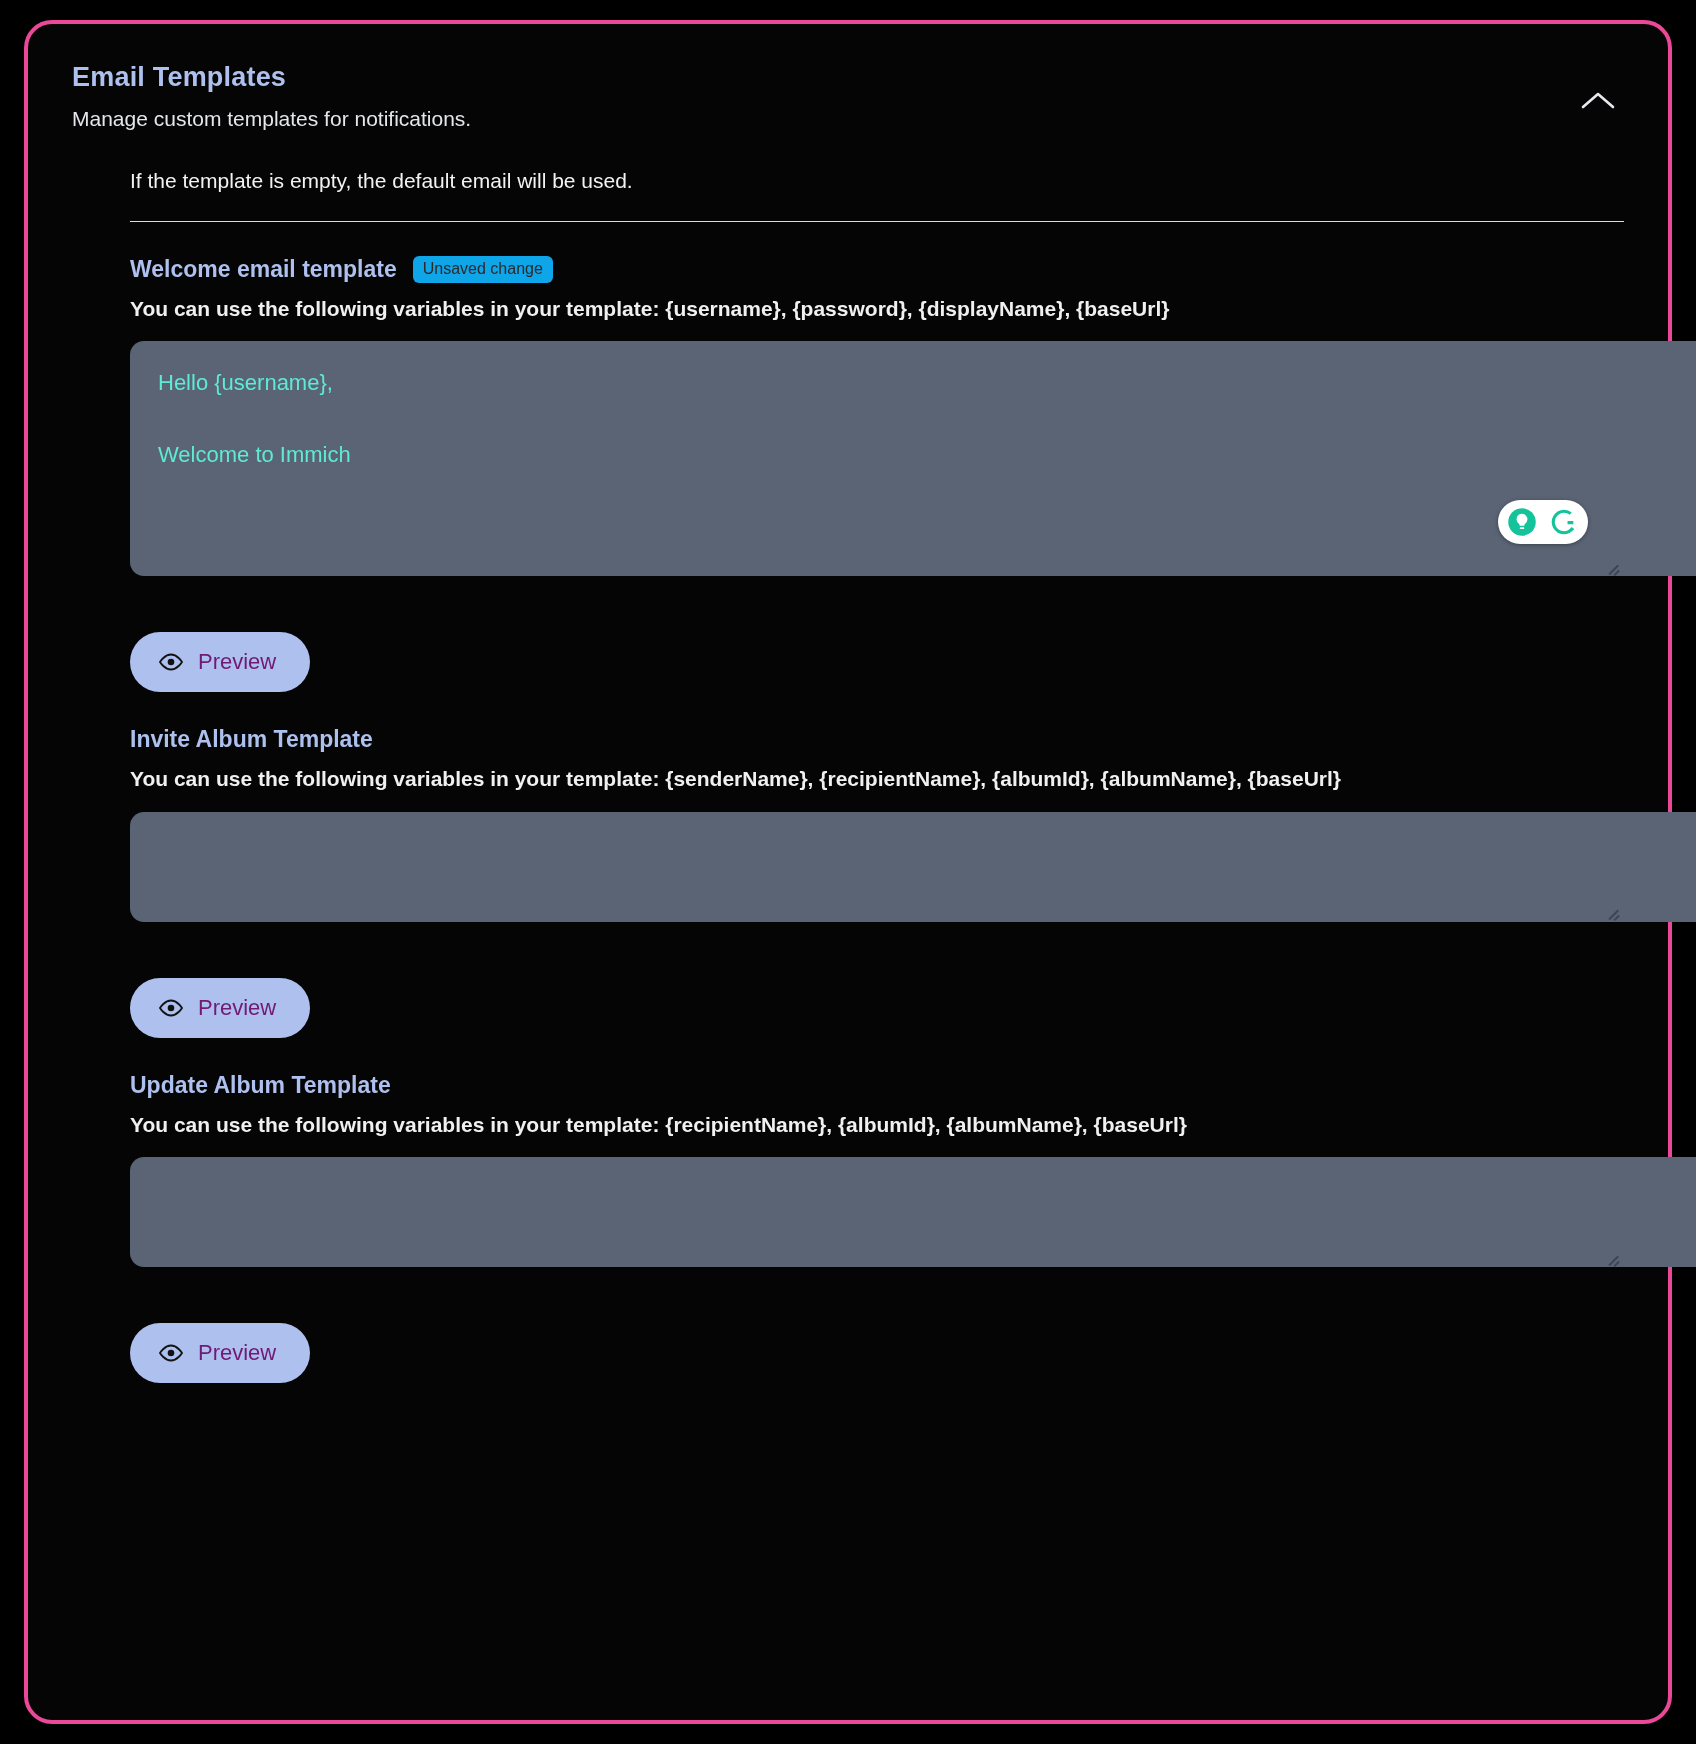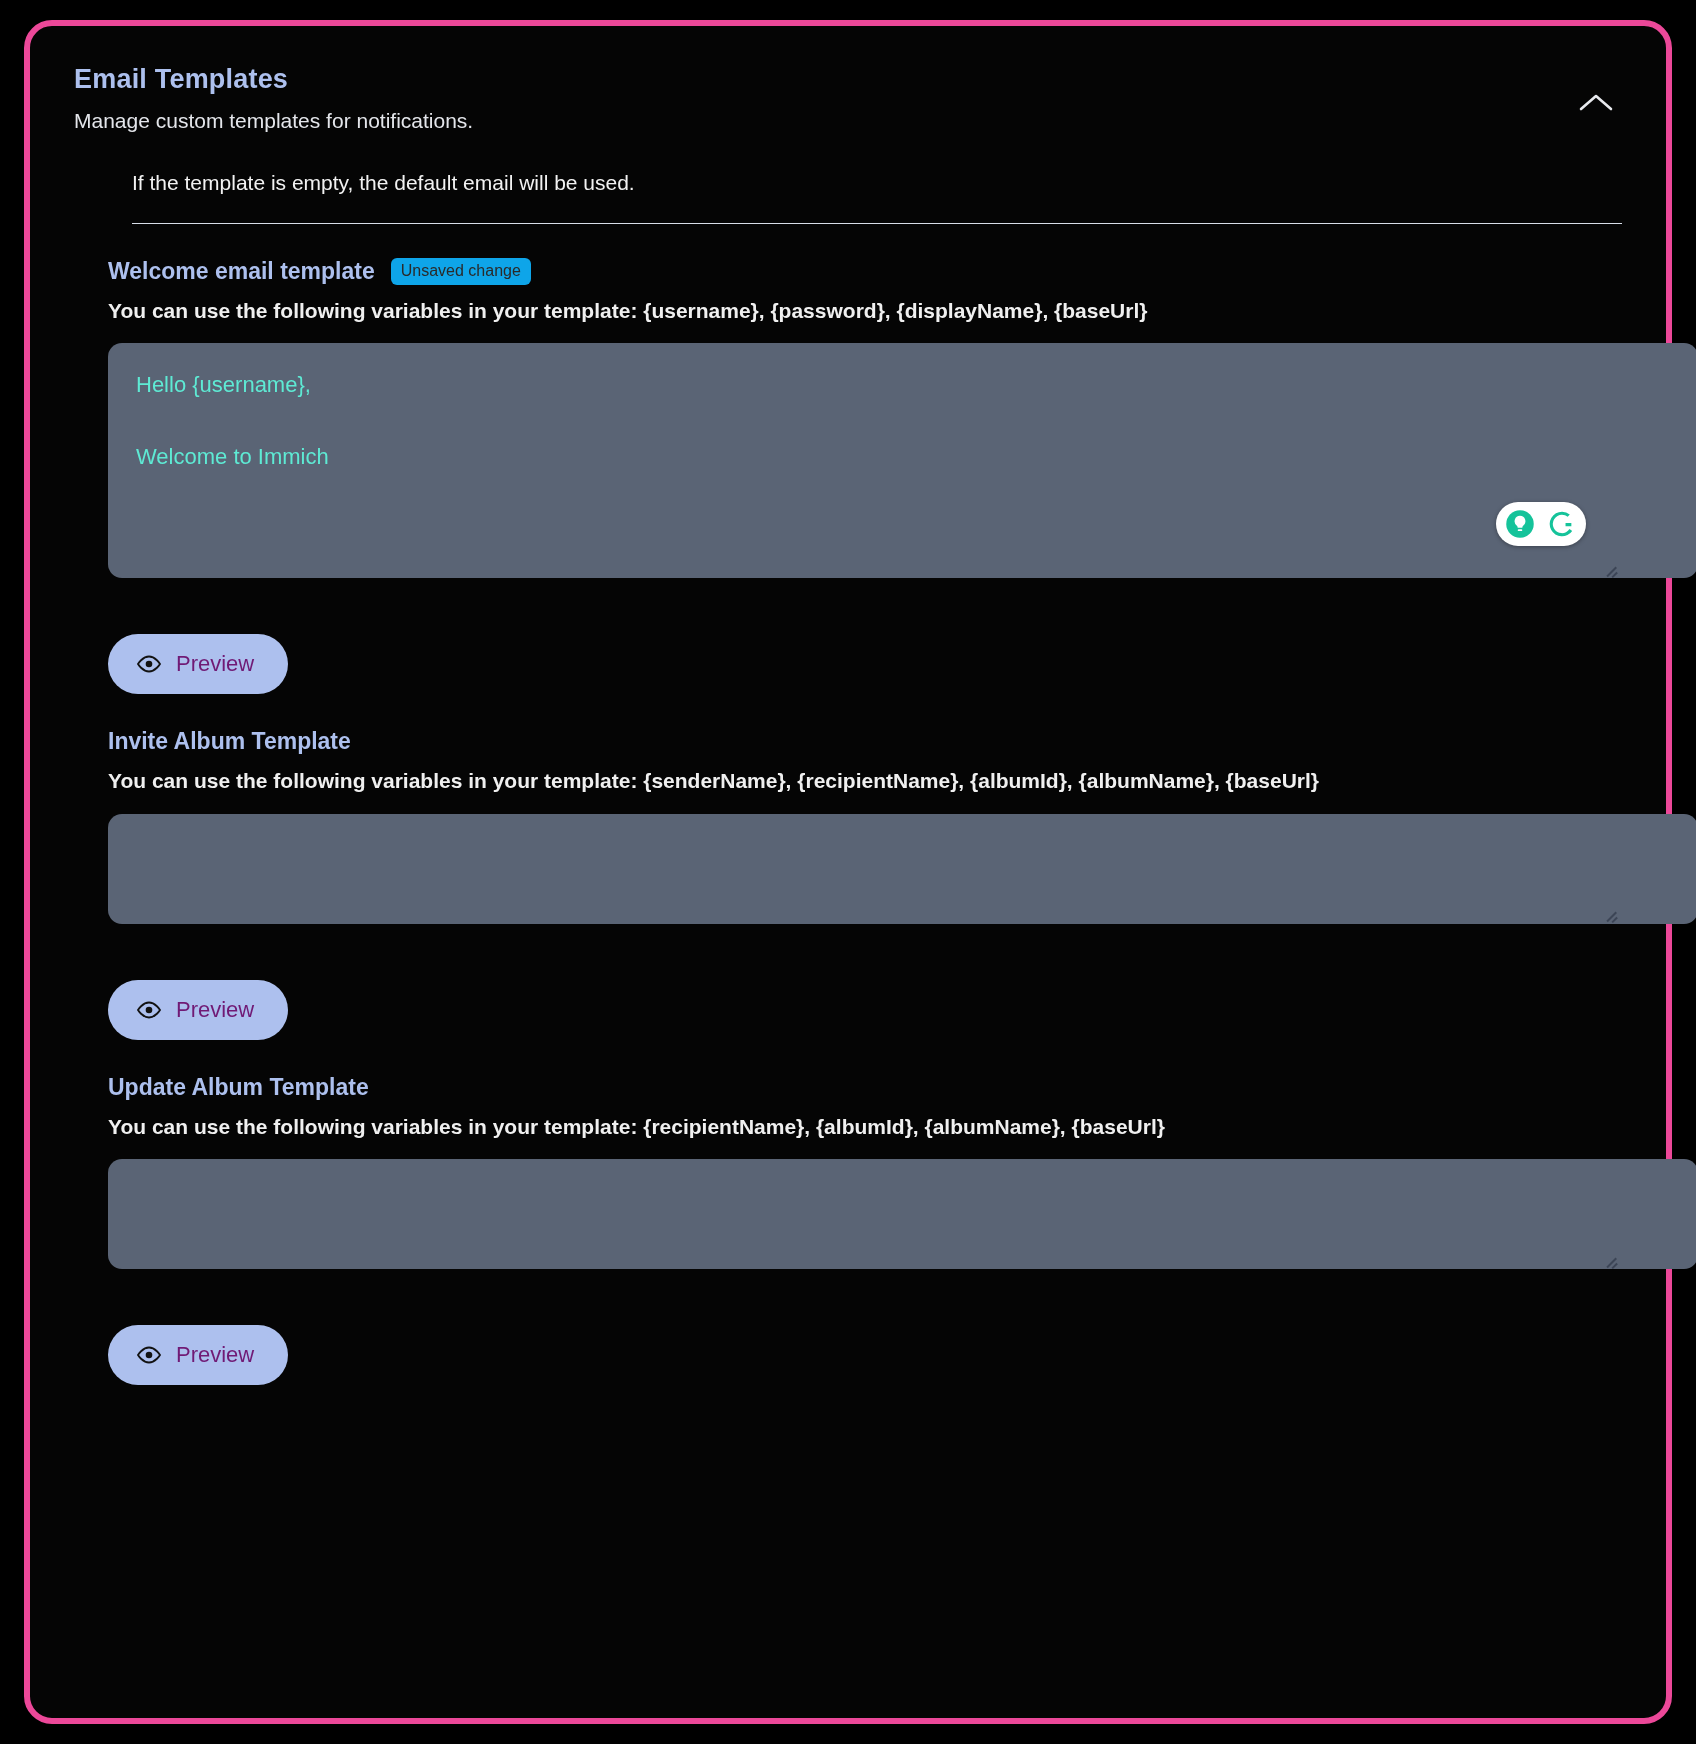--- a/index.html
+++ b/index.html
@@ -14,21 +14,21 @@
     height: 1744px;
     overflow: hidden;
   }
   .panel {
     position: absolute;
     left: 24px;
     top: 20px;
     width: 1648px;
     height: 1704px;
     background: #050505;
-    border: 6px solid #ec4899;
+    border: 4px solid #ec4899;
     border-radius: 28px;
     padding: 0;
   }
   .panel-header {
     position: relative;
     padding: 38px 44px 0 44px;
   }
   .panel-title {
     color: #adc0ee;
     font-size: 27px;
@@ -64,21 +64,21 @@
     margin-left: 58px;
   }
   .divider {
     margin: 28px 0 0 58px;
     height: 1px;
     background: #d8dee9;
     width: calc(100% - 58px);
   }
 
   .section {
-    margin-left: 34px;
+    margin-left: 58px;
     padding-top: 34px;
   }
   .section-head {
     display: flex;
     align-items: center;
     gap: 16px;
   }
   .section-title {
     color: #adc0ee;
     font-size: 23px;

